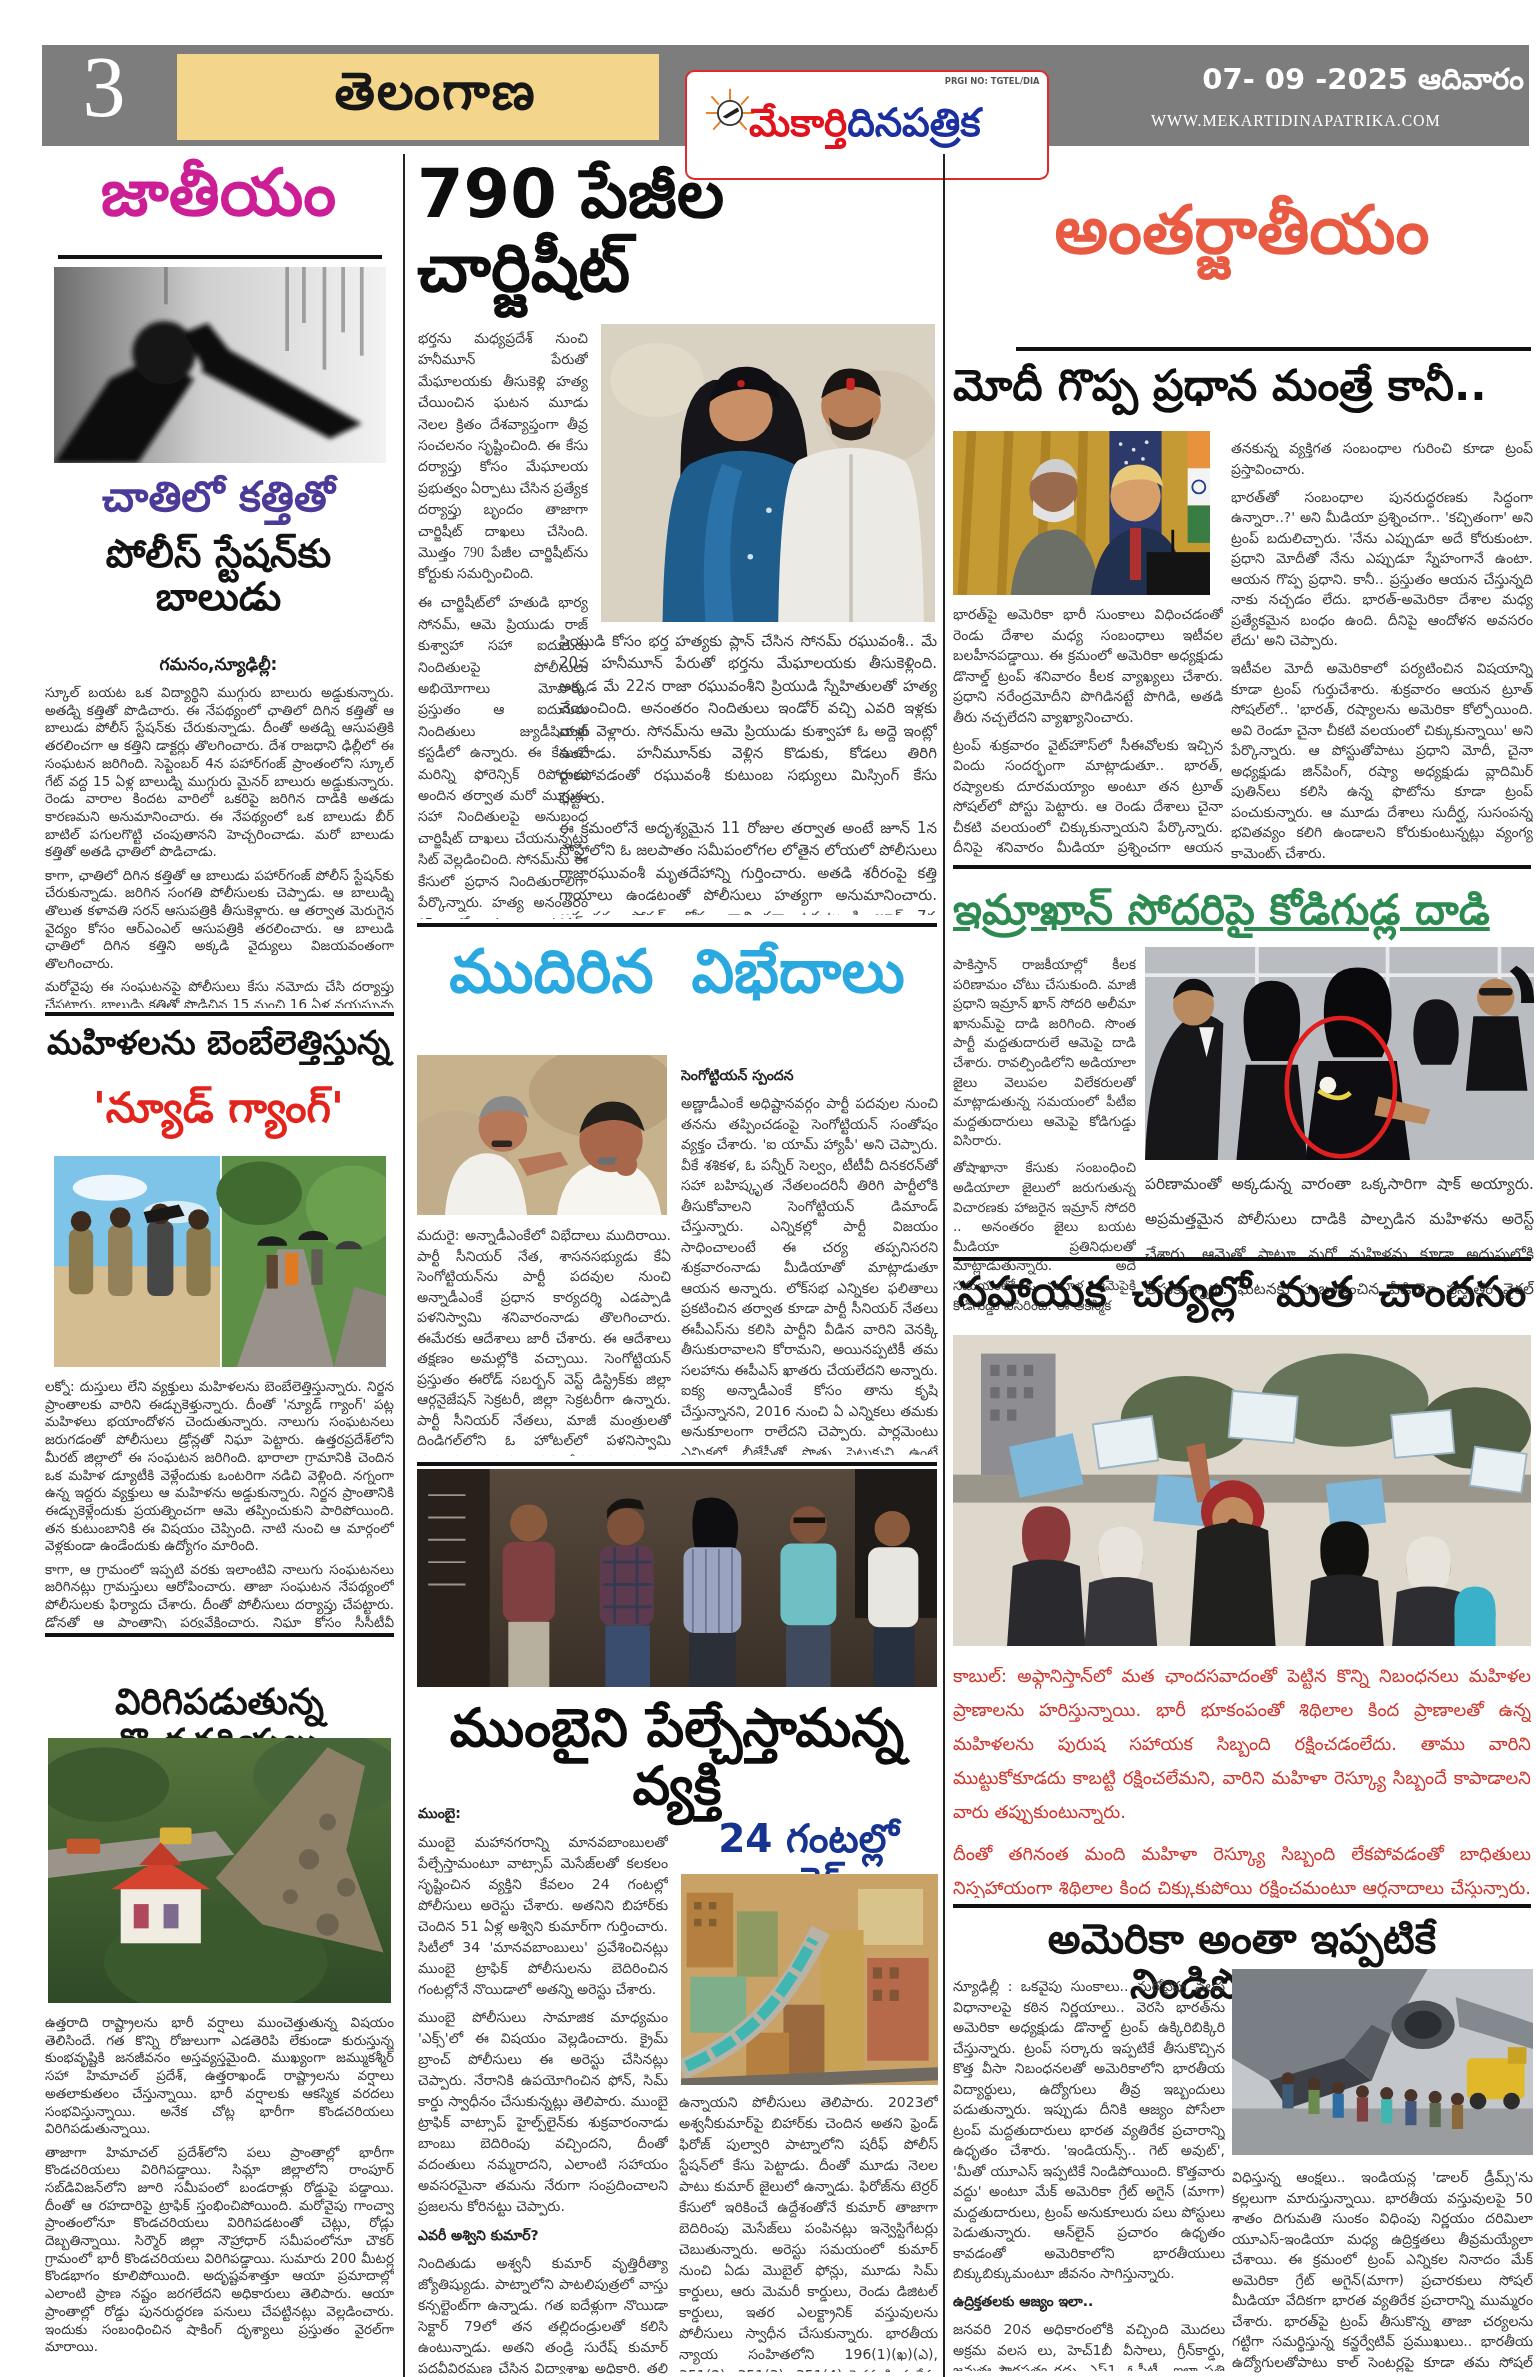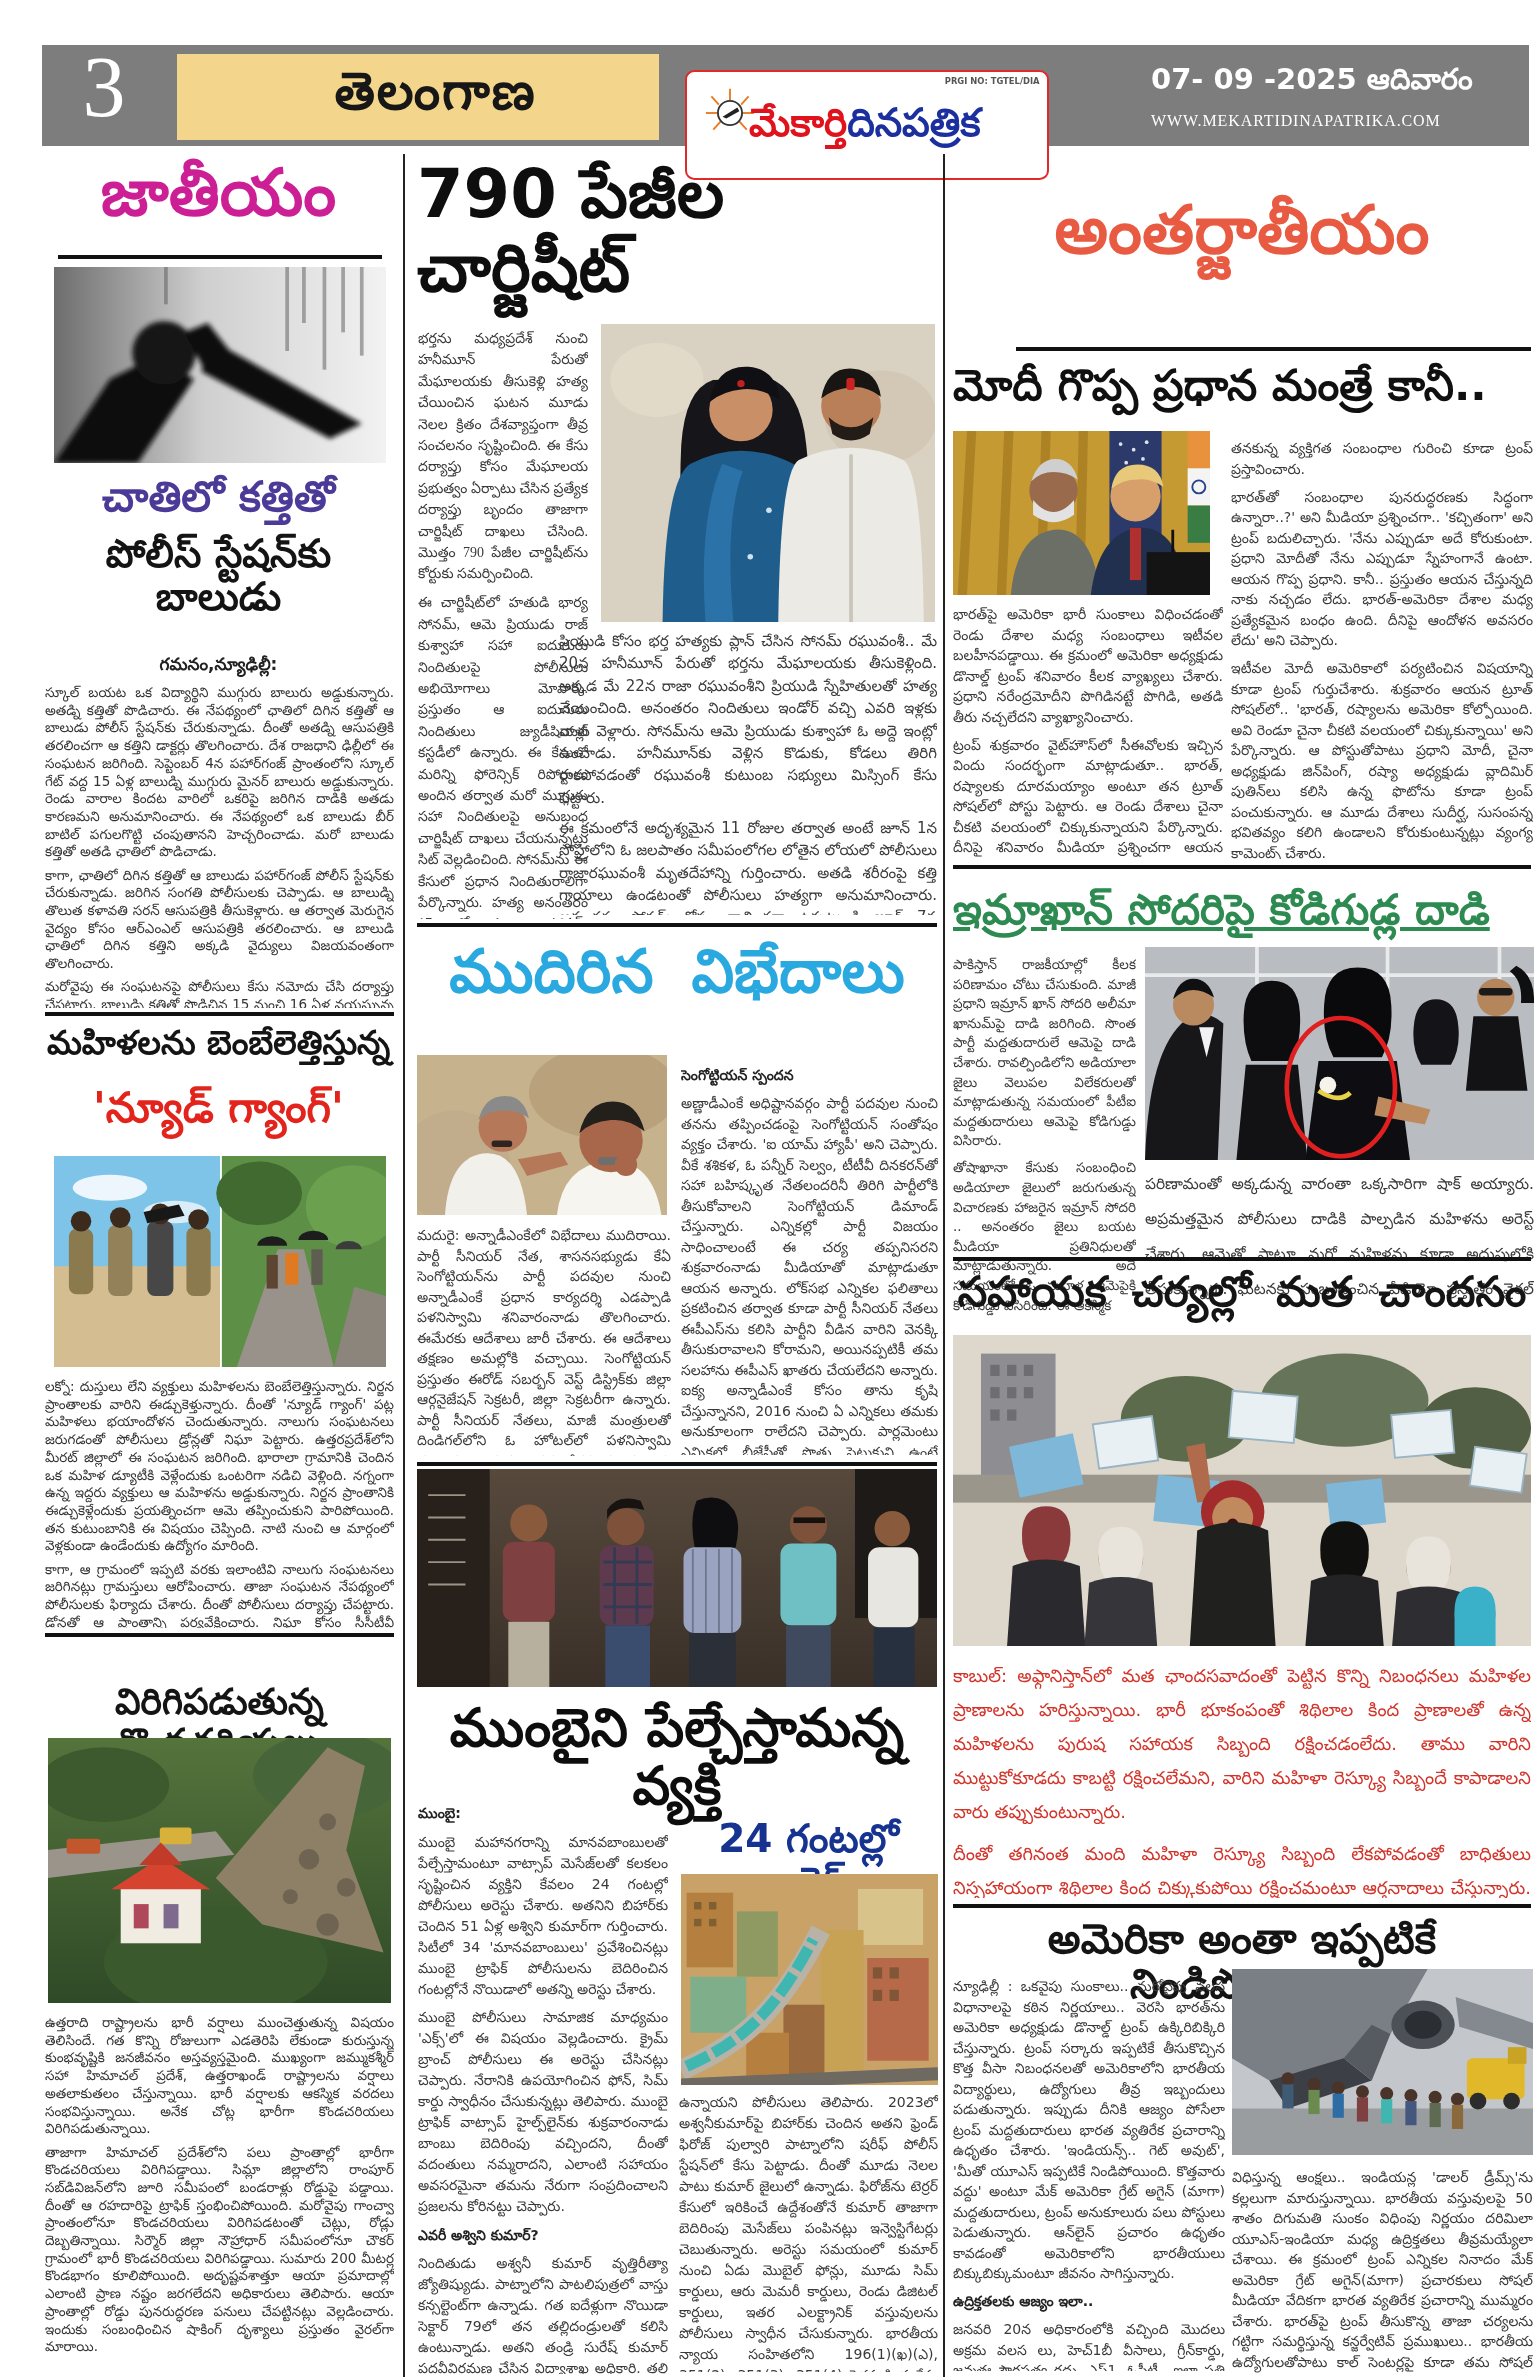--- a/index.html
+++ b/index.html
@@ -23,21 +23,21 @@
             font-size:86px;color:#fff;text-align:center;}
   #section-box{position:absolute;left:177px;top:54px;width:447px;height:86px;background:#f3d68c;
                display:flex;align-items:center;justify-content:center;padding-left:35px;}
   #section-box span{font-size:52px;font-weight:bold;color:#171717;letter-spacing:1.9px;}
   #logo-box{position:absolute;left:685px;top:34px;width:364px;height:110px;background:#fff;
             border:2.8px solid #e02a2a;border-radius:9.3px;box-sizing:border-box;margin-top:36px;}
   #logo-reg{position:absolute;right:7.5px;top:3.7px;font-size:8.4px;color:#555;font-weight:bold;}
   #logo-title{position:absolute;left:62px;top:28px;font-size:39px;font-weight:bold;white-space:nowrap;}
   #logo-title .red{color:#e0131d;}
   #logo-title .blue{color:#1b2f9e;}
-  #date-line{position:absolute;left:1151px;top:62px;width:373px;font-size:29px;font-weight:bold;color:#fff;}
+  #date-line{position:absolute;left:1151px;top:62px;width:373px;font-size:29px;font-weight:bold;color:#fff;text-align:right;}
   #website{position:absolute;left:1151px;top:112px;width:373px;font-size:16px;color:#fff;
            font-family:"Liberation Serif",serif;letter-spacing:0.9px;}
   .red-text p{color:#d2342a;}
 </style>
 </head>
 <body>
 
 <div id="page">
 
   <div id="header-bar"></div>

